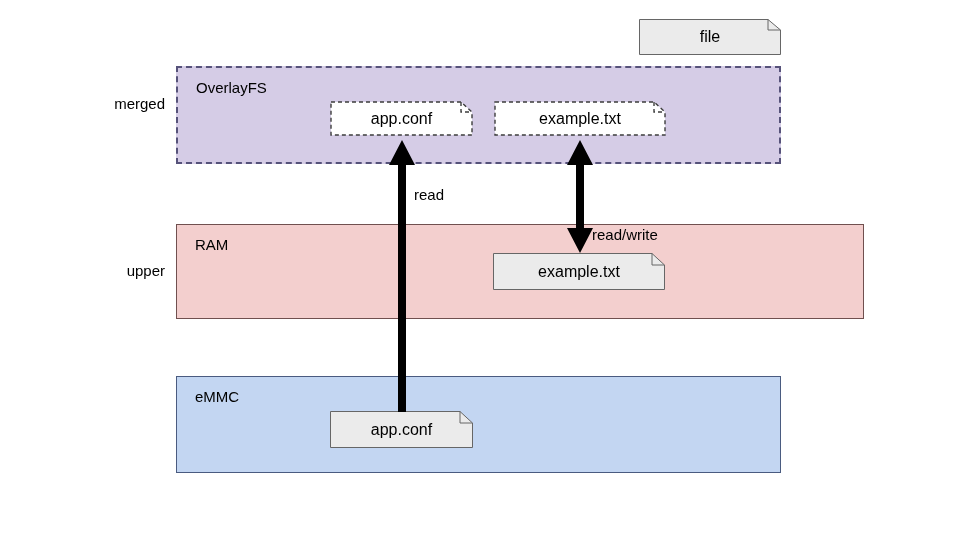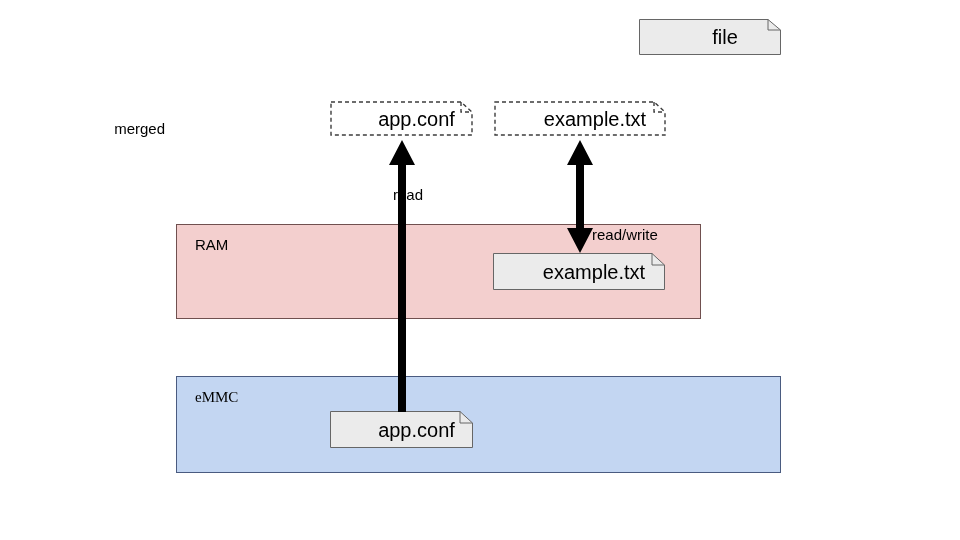--- a/index.html
+++ b/index.html
@@ -51,44 +51,43 @@
     border: 2px dashed #56527a;
     background: #d5cce6;
   }
   .layer-upper {
     border: 1px solid #70504f;
     background: #f3cfce;
   }
   .layer-lower {
     border: 1px solid #4a5b80;
     background: #c3d6f2;
-    font-family: Liberation Serif, serif;
   }
 
   
   .file-shape {
     position: absolute;
     box-sizing: border-box;
   }
   .file-shape svg {
     position: absolute;
     left: 0; top: 0;
     width: 100%;
     height: 100%;
     overflow: visible;
   }
   .file-text {
     position: absolute;
-    left: 15px; top: 0;
+    left: 0; top: 0;
     width: 100%;
     height: 100%;
     display: flex;
     align-items: center;
     justify-content: center;
-    font-size: 20px;
+    font-size: 16px;
     line-height: 18px;
     white-space: nowrap;
     pointer-events: none;
     border-radius: 10px;
   }
 
   
   .arrow {
     position: absolute;
   }
@@ -109,40 +108,44 @@
 <div class="canvas">
 
   <div class="file-shape" style="left:639px; top:19px; width:142px; height:36px;">
     <svg viewBox="0 0 142 36" preserveAspectRatio="none">
       <path d="M0.5,0.5 H129 L141.5,11 V35.5 H0.5 Z" fill="#ebebeb" stroke="#666666" stroke-width="1" stroke-dasharray="0"></path>
       <path d="M129,0.5 L129,11 L141.5,11" fill="none" stroke="#666666" stroke-width="1"></path>
     </svg>
     <div class="file-text">file</div>
   </div>
 
-  <div class="row-label" style="left:45px; top:120px;">merged</div>
+  <div class="row-label" style="left:45px; top:95px;">merged</div>
+  <div class="row-label" style="left:45px; top:262px;">upper</div>
 
+  <div class="layer layer-merged" style="left:176px; top:66px; width:605px; height:98px;">
+    <div class="layer-title">OverlayFS</div>
+  </div>
 
   <div class="file-shape" style="left:330px; top:101px; width:143px; height:35px;">
     <svg viewBox="0 0 143 35" preserveAspectRatio="none">
       <path d="M1,1 H131 L142,11 V34 H1 Z" fill="#ffffff" stroke="#3d3d3d" stroke-width="1.4" stroke-dasharray="4,3"></path>
       <path d="M131,1 L131,11 L142,11" fill="none" stroke="#3d3d3d" stroke-width="1.4" stroke-dasharray="4,3"></path>
     </svg>
     <div class="file-text">app.conf</div>
   </div>
 
   <div class="file-shape" style="left:494px; top:101px; width:172px; height:35px;">
     <svg viewBox="0 0 172 35" preserveAspectRatio="none">
       <path d="M1,1 H160 L171,11 V34 H1 Z" fill="#ffffff" stroke="#3d3d3d" stroke-width="1.4" stroke-dasharray="4,3"></path>
       <path d="M160,1 L160,11 L171,11" fill="none" stroke="#3d3d3d" stroke-width="1.4" stroke-dasharray="4,3"></path>
     </svg>
     <div class="file-text">example.txt</div>
   </div>
 
-  <div class="layer layer-upper" style="left:176px; top:224px; width:525px; height:95px;">
+  <div class="layer layer-upper" style="left:176px; top:224px; width:688px; height:95px;">
     <div class="layer-title">RAM</div>
   </div>
 
   <div class="file-shape" style="left:493px; top:253px; width:172px; height:37px;">
     <svg viewBox="0 0 172 37" preserveAspectRatio="none">
       <path d="M0.5,0.5 H159 L171.5,12 V36.5 H0.5 Z" fill="#ebebeb" stroke="#666666" stroke-width="1"></path>
       <path d="M159,0.5 L159,12 L171.5,12" fill="none" stroke="#666666" stroke-width="1"></path>
     </svg>
     <div class="file-text">example.txt</div>
   </div>
@@ -157,21 +160,21 @@
       <path d="M130,0.5 L130,12 L142.5,12" fill="none" stroke="#666666" stroke-width="1"></path>
     </svg>
     <div class="file-text">app.conf</div>
   </div>
 
   <div class="arrow" style="left:382px; top:138px; width:40px; height:276px;">
     <svg width="40" height="276" viewBox="0 0 40 276">
       <path d="M20,2 L33,27 L24,27 L24,274 L16,274 L16,27 L7,27 Z" fill="#000000"></path>
     </svg>
   </div>
-  <div class="arrow-label" style="left:393px; top:186px;">read</div>
+  <div class="arrow-label" style="left:414px; top:186px;">read</div>
 
   <div class="arrow" style="left:560px; top:138px; width:40px; height:117px;">
     <svg width="40" height="117" viewBox="0 0 40 117">
       <path d="M20,2 L33,27 L24,27 L24,90 L33,90 L20,115 L7,90 L16,90 L16,27 L7,27 Z" fill="#000000"></path>
     </svg>
   </div>
   <div class="arrow-label" style="left:592px; top:186px;margin-top:40px;">read/write</div>
 
 </div>
 

